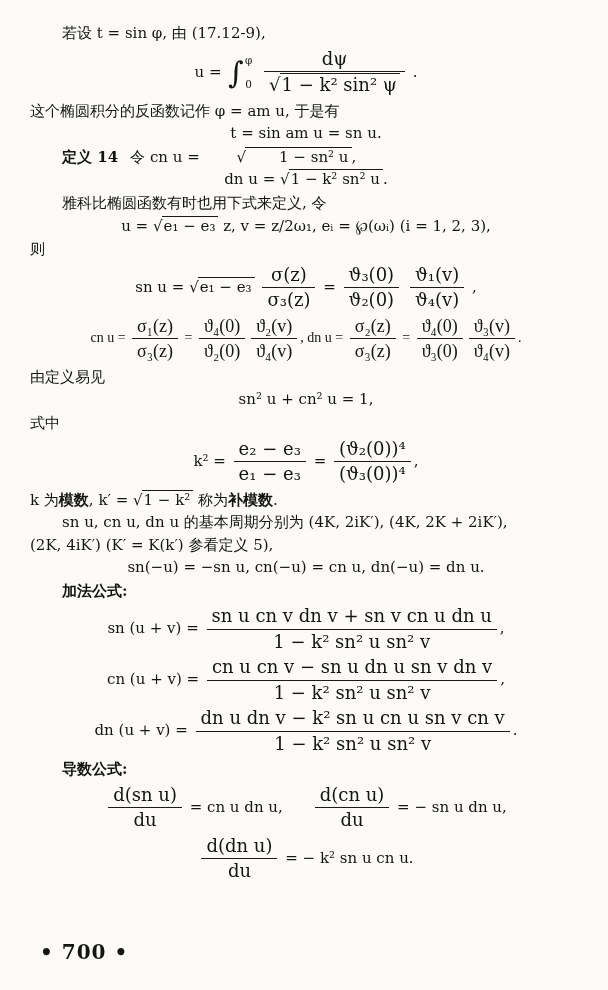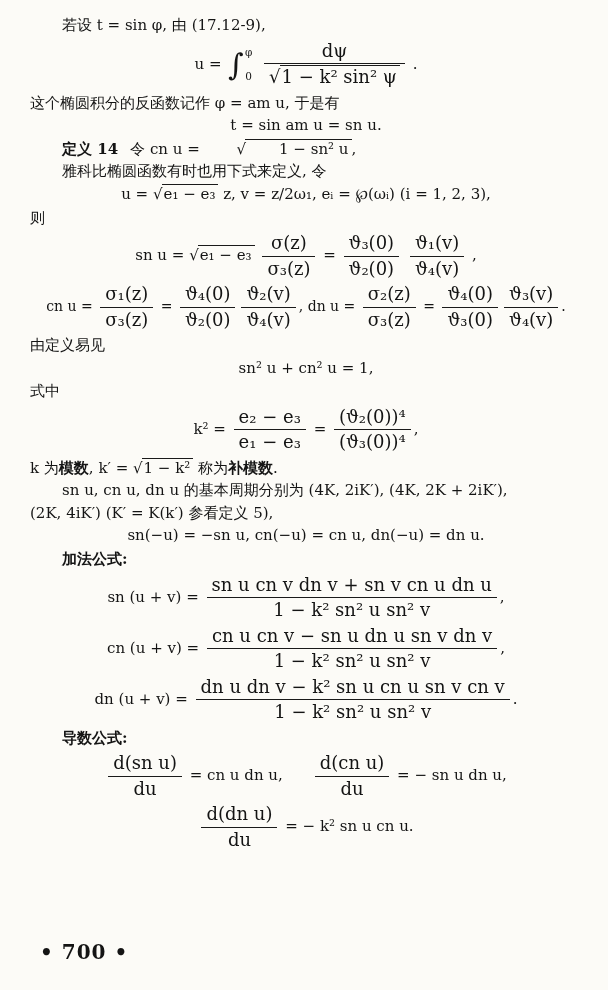--- a/index.html
+++ b/index.html
@@ -1,19 +1,19 @@
 <!DOCTYPE html>
 <html><head>
 <meta charset="utf-8">
 <style>
   html,body{margin:0;padding:0;background:#e8e8e8;}
   .page{
     width:608px;height:990px;box-sizing:border-box;
     background:#fcfbf7;color:#141414;position:relative;overflow:hidden;
-    padding:14px 26px 0 30px;
+    padding:22px 26px 0 30px;
     font-family:"DejaVu Serif","Liberation Serif",serif;
     font-size:15px;
   }
   p{margin:0;line-height:1.5;}
   .indent{text-indent:32px;}
   .eq{text-align:center;margin:3px 0;line-height:1.45;}
   .eq.tight{margin:1px 0;}
   b{font-weight:bold;}
   .lbl{font-weight:bold;margin-right:12px;}
   
@@ -21,21 +21,21 @@
   .frac .num{display:block;padding:0 5px 1px;}
   .frac .den{display:block;border-top:1.4px solid #1a1a1a;padding:1px 5px 0;}
   
   .sqrt{white-space:nowrap;}
   .sqrt .sign{display:inline-block;margin-right:-1px;}
   .sqrt .rad{display:inline-block;border-top:1.4px solid #1a1a1a;padding:0 3px 0 2px;line-height:1.2;}
   
   .intg{display:inline-flex;align-items:center;vertical-align:middle;margin:0 2px;}
   .int-sign{font-size:30px;line-height:.9;}
   .lims{display:inline-flex;flex-direction:column;justify-content:space-between;height:34px;font-size:10.5px;line-height:1;margin:0 2px 0 1px;}
-  .smalleq{font-size:14px;}
+  .smalleq{font-size:14px;font-family:Liberation Serif, serif;}
   .gap-l{margin-left:32px;}
   .pgnum{position:absolute;left:40px;bottom:26px;font-size:20px;font-weight:bold;letter-spacing:1px;}
 </style>
 </head>
 <body>
 
 <div class="page">
 
   <p class="indent">若设 t = sin φ, 由 (17.12-9),</p>
 
@@ -58,20 +58,23 @@
   </div>
 
   <p>这个椭圆积分的反函数记作 φ = am u, 于是有</p>
 
   <div class="eq tight">t = sin am u = sn u.</div>
 
   <p class="indent">
     <b class="lbl">定义 14</b><span>令 cn u = </span><span class="sqrt"><span class="sign">√</span><span class="rad">1 − sn² u</span></span><span>,</span>
   </p>
 
+  <div class="eq tight">
+    <span>dn u = </span><span class="sqrt"><span class="sign">√</span><span class="rad">1 − k² sn² u</span></span><span>.</span>
+  </div>
 
 
   <p class="indent">雅科比椭圆函数有时也用下式来定义, 令</p>
 
   <div class="eq tight">
     <span>u = </span><span class="sqrt"><span class="sign">√</span><span class="rad">e₁ − e₃</span></span><span> z,  v = z/2ω₁,  eᵢ = ℘(ωᵢ)  (i = 1, 2, 3),</span>
   </div>
 
   <p>则</p>
 

